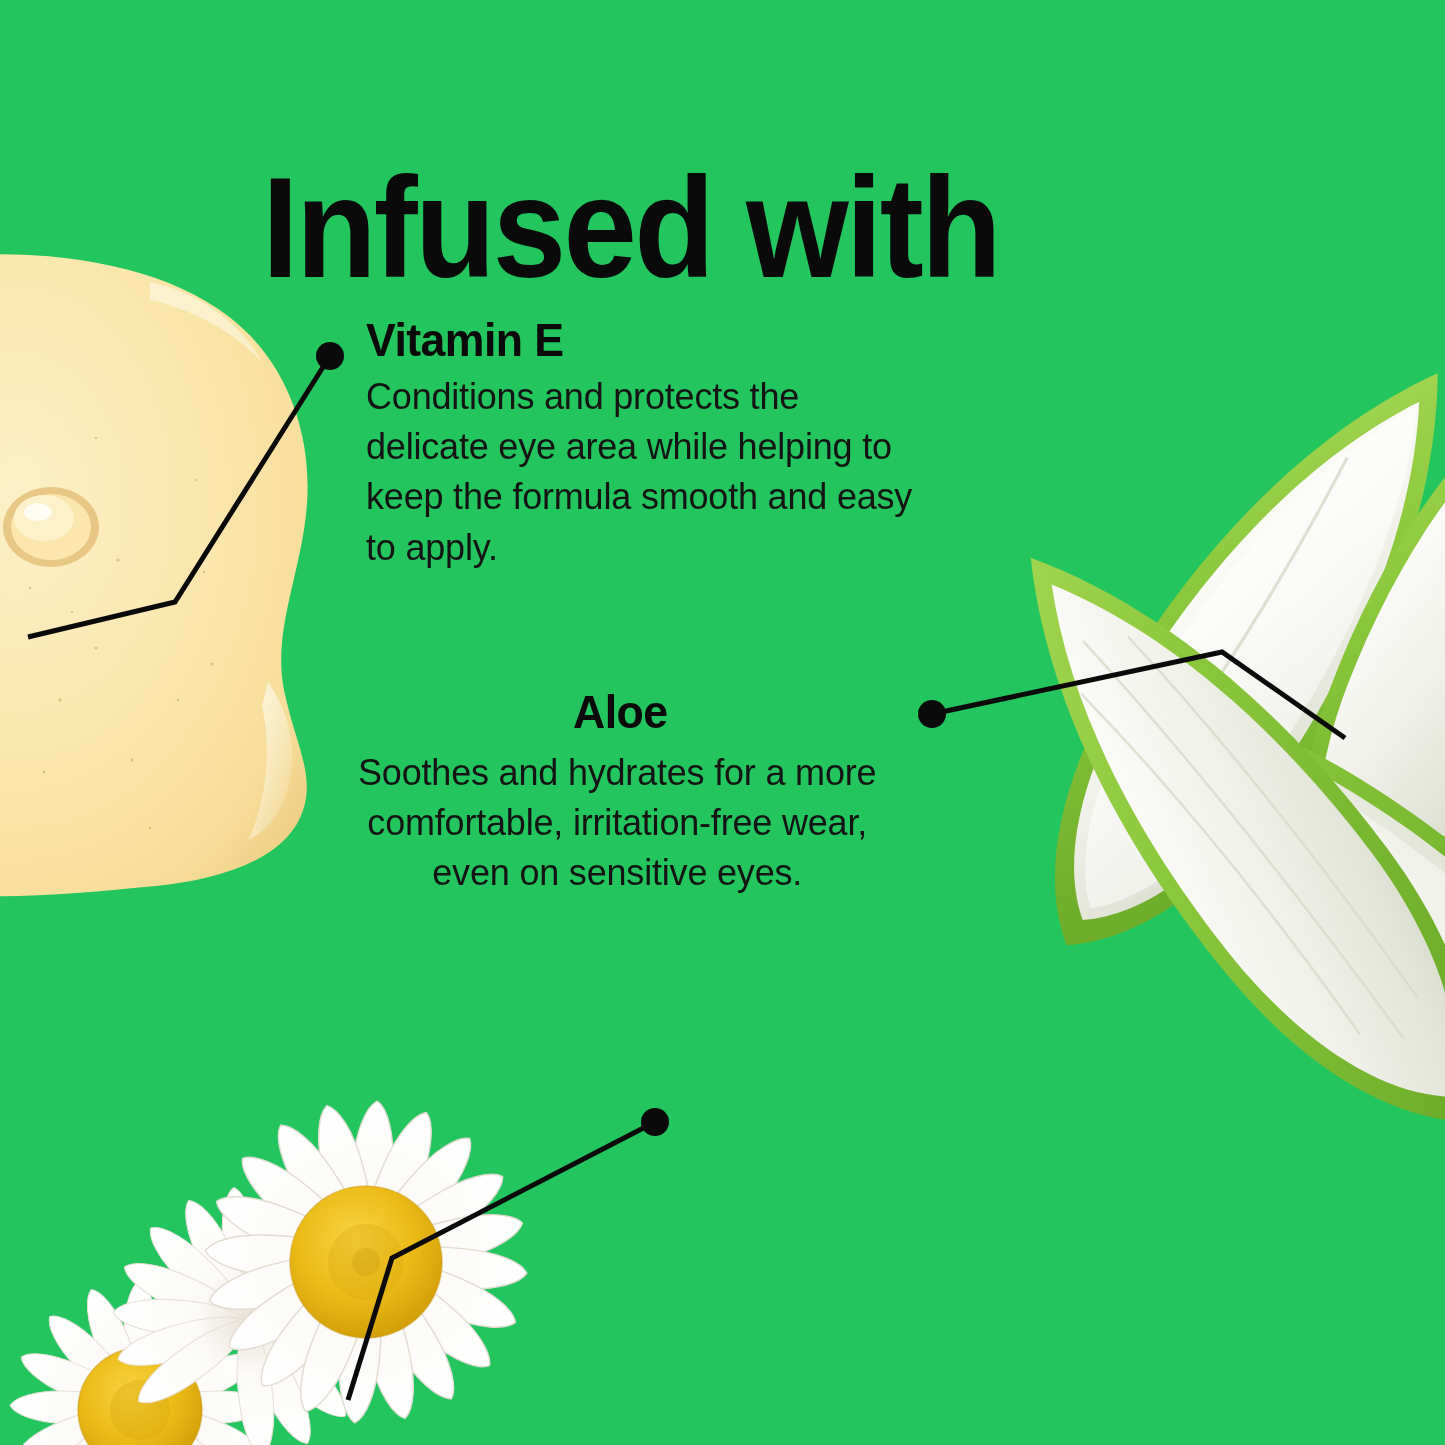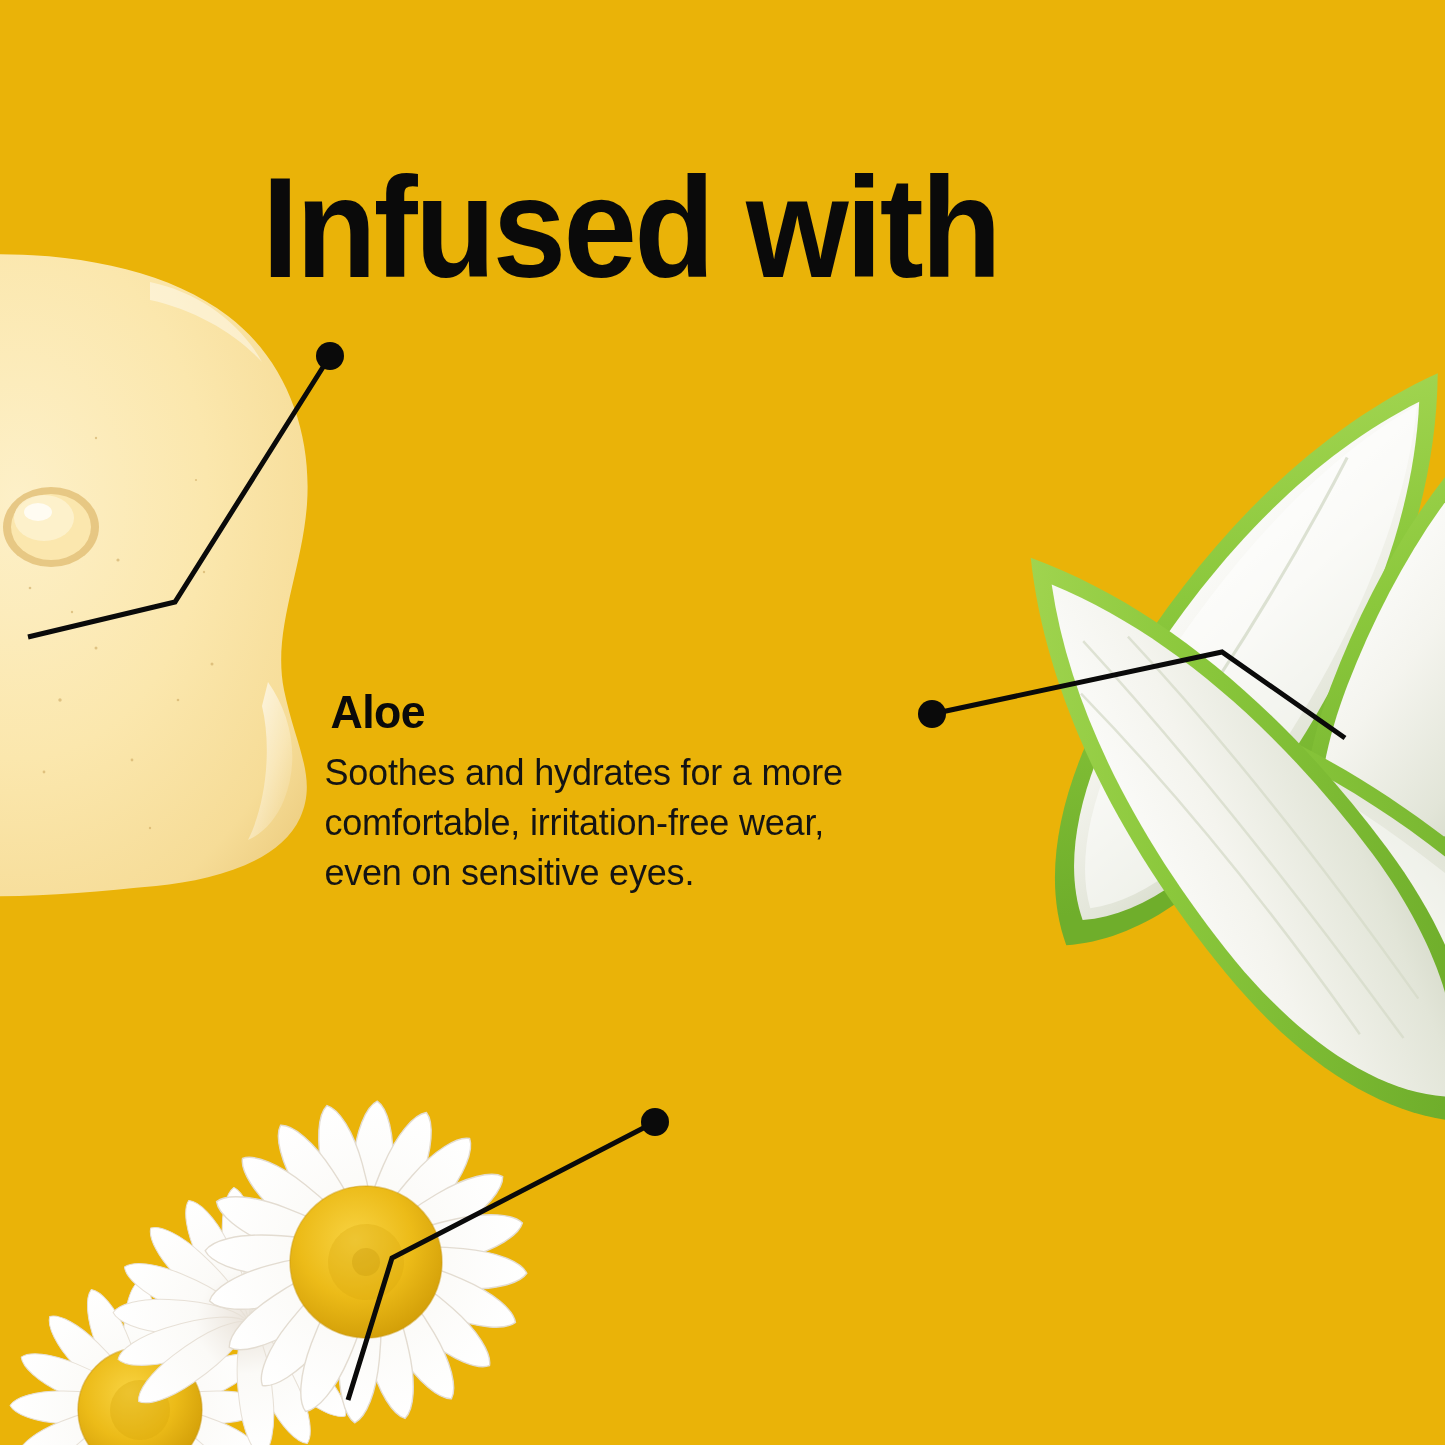--- a/index.html
+++ b/index.html
@@ -64,21 +64,21 @@
     font-size: 37.5px;
     line-height: 1.34;
     letter-spacing: -0.2px;
     margin: 0;
     transform: scaleX(0.96);
     transform-origin: left top;
   }
 
   #callout-vitamin-e { left: 366px; top: 315px; width: 700px; }
 
-  #callout-aloe { left: 300px; top: 687px; width: 610px; text-align: left; }
+  #callout-aloe { left: 300px; top: 687px; width: 610px; text-align: center; }
   #callout-aloe .c-head {
     transform: scaleX(0.95);
     transform-origin: right top;
     margin-bottom: 10px;
   }
   #callout-aloe .c-body {
     transform: scaleX(0.96);
     transform-origin: right top;
   }
 
@@ -87,21 +87,21 @@
   
   #leaders {
     position: absolute;
     left: 0; top: 0;
     width: 1445px; height: 1445px;
   }
 </style>
 </head>
 <body>
 
-<div id="poster" style="background: #eab308;">
+<div id="poster" style="background: #22c55e;">
 
   <svg id="art" viewBox="0 0 1445 1445" xmlns="http://www.w3.org/2000/svg">
     <defs>
 
       <radialGradient id="oilGrad" cx="38%" cy="38%" r="78%">
         <stop offset="0%" stop-color="#fdf0c8"></stop>
         <stop offset="52%" stop-color="#fbe7ad"></stop>
         <stop offset="88%" stop-color="#f6dc97"></stop>
         <stop offset="100%" stop-color="#efd186"></stop>
       </radialGradient>
@@ -416,20 +416,24 @@
     </g>
     <g fill="#0a0a0a">
       <circle cx="330" cy="356" r="14"></circle>
       <circle cx="932" cy="714" r="14"></circle>
       <circle cx="655" cy="1122" r="14"></circle>
     </g>
   </svg>
 
   <h1 id="title">Infused with</h1>
 
+  <div class="callout" id="callout-vitamin-e">
+    <div class="c-head">Vitamin E</div>
+    <p class="c-body"><span>Conditions and protects the</span><br><span>delicate eye area while helping to</span><br><span>keep the formula smooth and easy</span><br><span>to apply.</span></p>
+  </div>
 
   <div class="callout" id="callout-aloe">
     <div class="c-head">Aloe</div>
     <p class="c-body"><span>Soothes and hydrates for a more</span><br><span>comfortable, irritation-free wear,</span><br><span>even on sensitive eyes.</span></p>
   </div>
 
 
 </div>
 
 </body></html>

